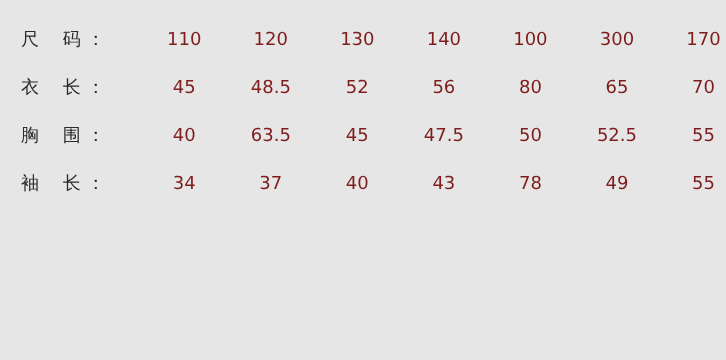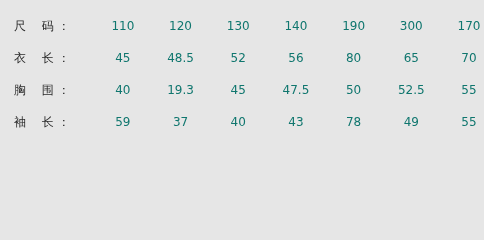--- a/index.html
+++ b/index.html
@@ -57,66 +57,66 @@
     letter-spacing: 6px;
   }
   td.row-label .lbl-colon {
     letter-spacing: 0;
     margin-left: -2px;
   }
 
   td.value-cell {
     width: 57.7px;
     font-size: 12px;
-    color: #0f766e;
+    color: #7f1d1d;
   }
 </style>
 </head>
 <body>
 
 <div id="size-chart">
   <table class="chart-table">
     <tbody>
 
       <tr>
         <td class="row-label"><span class="lbl-chars">尺 码</span><span class="lbl-colon">：</span></td>
         <td class="value-cell">110</td>
         <td class="value-cell">120</td>
         <td class="value-cell">130</td>
         <td class="value-cell">140</td>
-        <td class="value-cell">190</td>
+        <td class="value-cell">100</td>
         <td class="value-cell">300</td>
         <td class="value-cell">170</td>
       </tr>
 
       <tr>
         <td class="row-label"><span class="lbl-chars">衣 长</span><span class="lbl-colon">：</span></td>
         <td class="value-cell">45</td>
         <td class="value-cell">48.5</td>
         <td class="value-cell">52</td>
         <td class="value-cell">56</td>
         <td class="value-cell">80</td>
         <td class="value-cell">65</td>
         <td class="value-cell">70</td>
       </tr>
 
       <tr>
         <td class="row-label"><span class="lbl-chars">胸 围</span><span class="lbl-colon">：</span></td>
         <td class="value-cell">40</td>
-        <td class="value-cell">19.3</td>
+        <td class="value-cell">63.5</td>
         <td class="value-cell">45</td>
         <td class="value-cell">47.5</td>
         <td class="value-cell">50</td>
         <td class="value-cell">52.5</td>
         <td class="value-cell">55</td>
       </tr>
 
       <tr>
         <td class="row-label"><span class="lbl-chars">袖 长</span><span class="lbl-colon">：</span></td>
-        <td class="value-cell">59</td>
+        <td class="value-cell">34</td>
         <td class="value-cell">37</td>
         <td class="value-cell">40</td>
         <td class="value-cell">43</td>
         <td class="value-cell">78</td>
         <td class="value-cell">49</td>
         <td class="value-cell">55</td>
       </tr>
 
     </tbody>
   </table>

